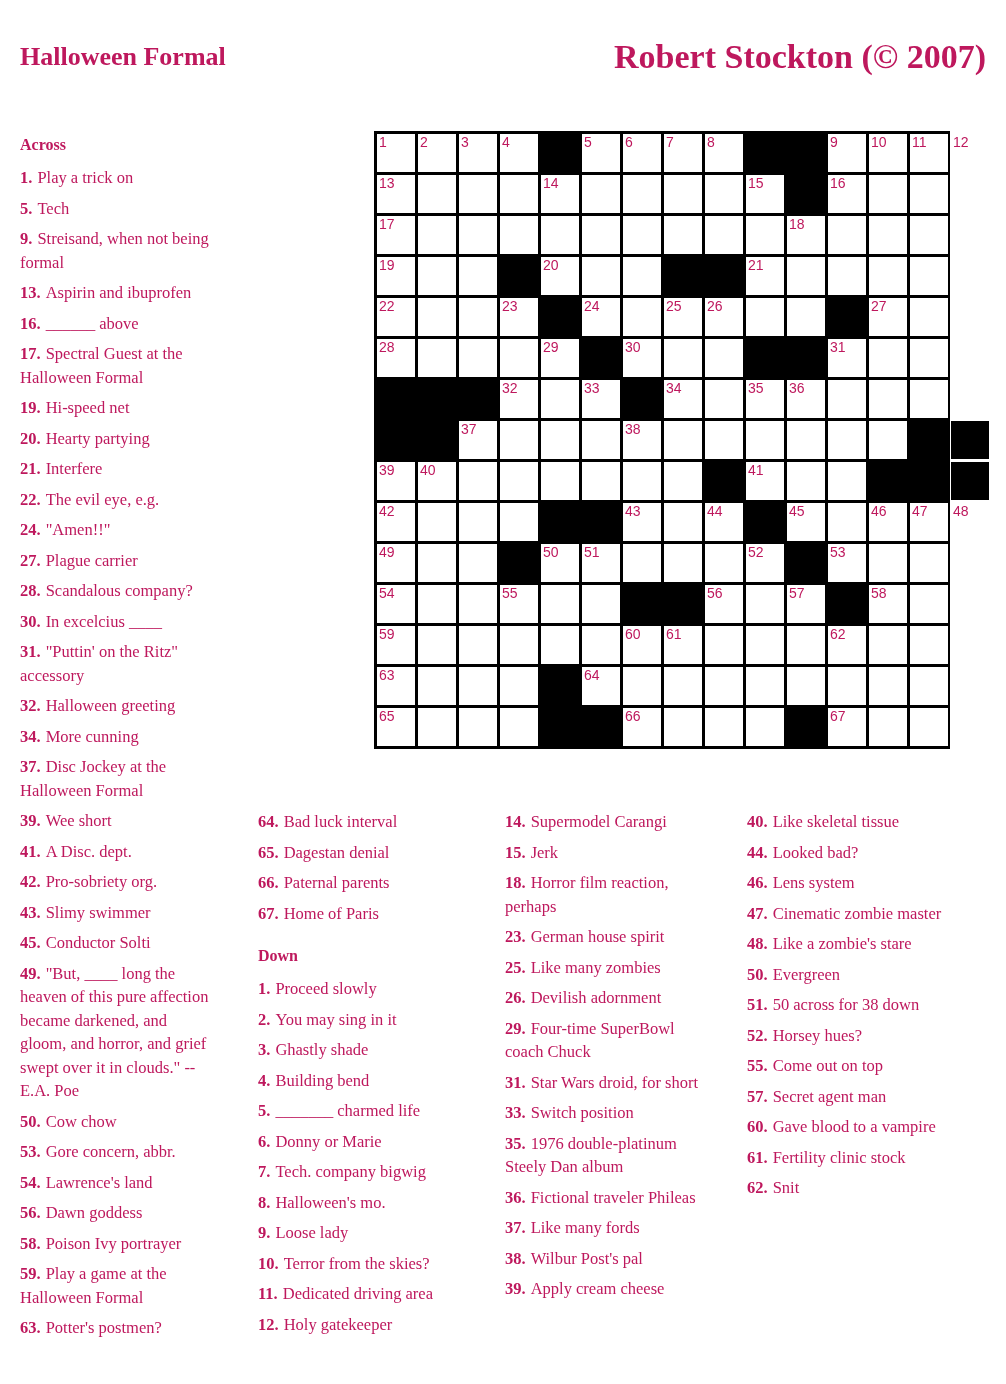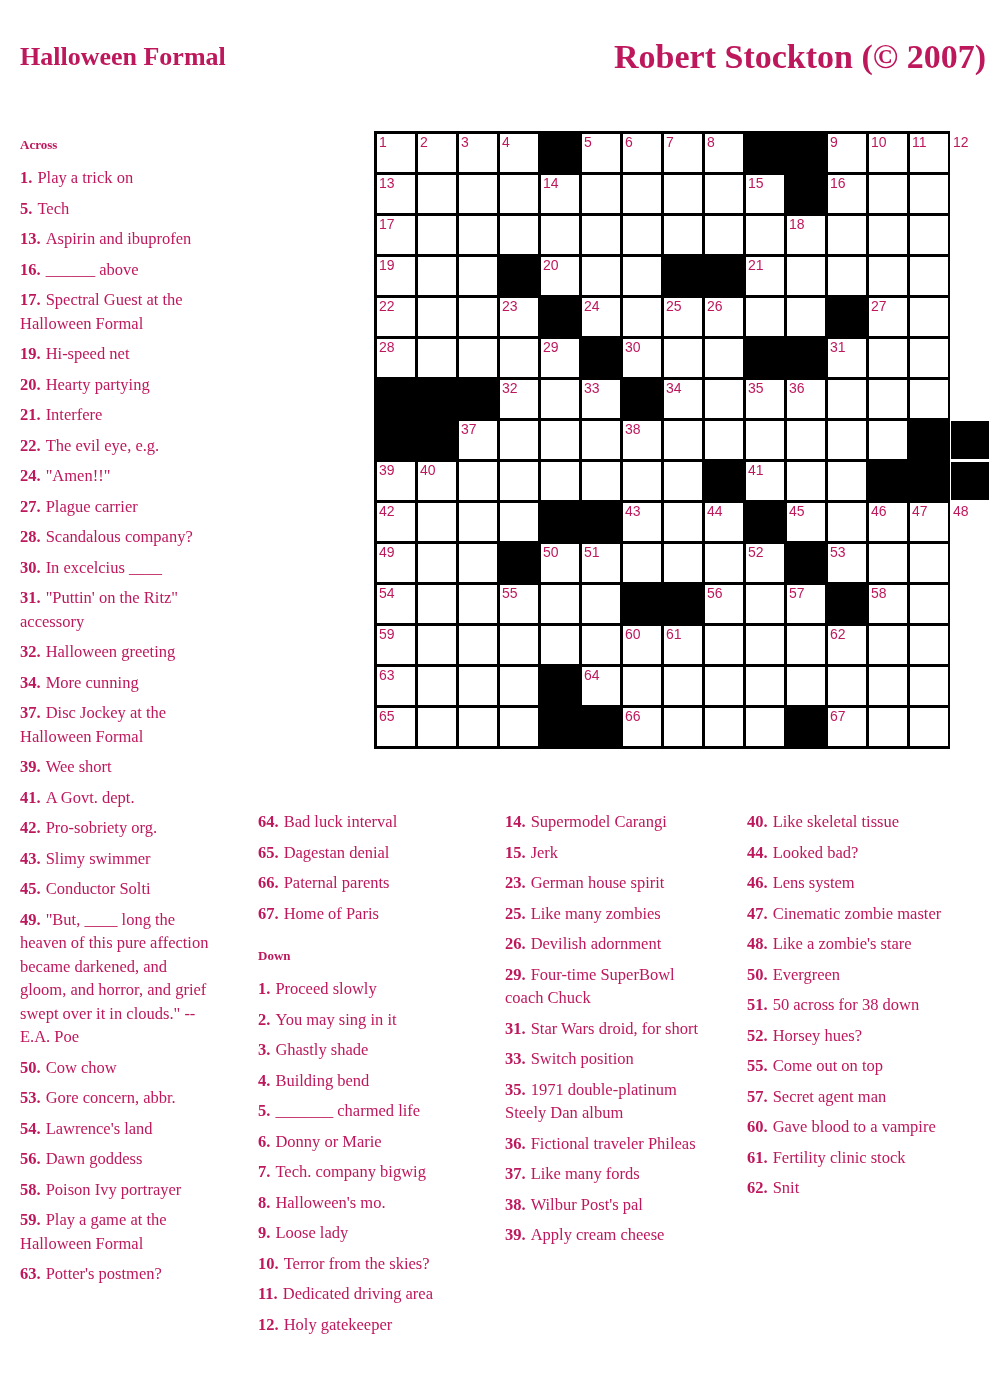--- a/index.html
+++ b/index.html
@@ -28,21 +28,21 @@
   }
   .clue-col { position:absolute; font-size:16.5px; line-height:23.5px; }
   .col1 { left:20px;  top:117px; width:196px; }
   .col2 { left:258px; top:795px; width:232px; }
   .col3 { left:505px; top:795px; width:206px; }
   .col4 { left:747px; top:795px; width:202px; }
   .clue { margin-bottom:7px; }
   .clue b { font-weight:bold; }
   .clue b::after { content:"."; }
   .clue b { margin-right:5px; }
-  .section-header { font-size:13px; font-weight:bold; line-height:25px; margin-bottom:9px; }
+  .section-header { font-size:16px; font-weight:bold; line-height:25px; margin-bottom:9px; }
   .section-header.gap-above { margin-top:18px; }
 </style>
 </head>
 <body>
 
 <div class="page">
   <div class="title">Halloween Formal</div>
   <div class="author">Robert Stockton (© 2007)</div>
   <div class="grid" id="grid">
       <div class="cell">
@@ -402,37 +402,38 @@
         <span class="num">67</span>
       </div>
       <div class="cell"></div>
       <div class="cell"></div>
       <div class="cell"></div>
     </div>
   <div class="clue-col col1" id="col1">
       <div class="section-header">Across</div>
       <div class="clue"><b>1</b><span>Play a trick on</span></div>
       <div class="clue"><b>5</b><span>Tech</span></div>
+      <div class="clue"><b>9</b><span>Streisand, when not being formal</span></div>
       <div class="clue"><b>13</b><span>Aspirin and ibuprofen</span></div>
       <div class="clue"><b>16</b><span>______ above</span></div>
       <div class="clue"><b>17</b><span>Spectral Guest at the Halloween Formal</span></div>
       <div class="clue"><b>19</b><span>Hi-speed net</span></div>
       <div class="clue"><b>20</b><span>Hearty partying</span></div>
       <div class="clue"><b>21</b><span>Interfere</span></div>
       <div class="clue"><b>22</b><span>The evil eye, e.g.</span></div>
       <div class="clue"><b>24</b><span>"Amen!!"</span></div>
       <div class="clue"><b>27</b><span>Plague carrier</span></div>
       <div class="clue"><b>28</b><span>Scandalous company?</span></div>
       <div class="clue"><b>30</b><span>In excelcius ____</span></div>
       <div class="clue"><b>31</b><span>"Puttin' on the Ritz" accessory</span></div>
       <div class="clue"><b>32</b><span>Halloween greeting</span></div>
       <div class="clue"><b>34</b><span>More cunning</span></div>
       <div class="clue"><b>37</b><span>Disc Jockey at the Halloween Formal</span></div>
       <div class="clue"><b>39</b><span>Wee short</span></div>
-      <div class="clue"><b>41</b><span>A Govt. dept.</span></div>
+      <div class="clue"><b>41</b><span>A Disc. dept.</span></div>
       <div class="clue"><b>42</b><span>Pro-sobriety org.</span></div>
       <div class="clue"><b>43</b><span>Slimy swimmer</span></div>
       <div class="clue"><b>45</b><span>Conductor Solti</span></div>
       <div class="clue"><b>49</b><span>"But, ____ long the heaven of this pure affection became darkened, and gloom, and horror, and grief swept over it in clouds."  -- E.A. Poe</span></div>
       <div class="clue"><b>50</b><span>Cow chow</span></div>
       <div class="clue"><b>53</b><span>Gore concern, abbr.</span></div>
       <div class="clue"><b>54</b><span>Lawrence's land</span></div>
       <div class="clue"><b>56</b><span>Dawn goddess</span></div>
       <div class="clue"><b>58</b><span>Poison Ivy portrayer</span></div>
       <div class="clue"><b>59</b><span>Play a game at the Halloween Formal</span></div>
@@ -453,27 +454,28 @@
       <div class="clue"><b>7</b><span>Tech. company bigwig</span></div>
       <div class="clue"><b>8</b><span>Halloween's mo.</span></div>
       <div class="clue"><b>9</b><span>Loose lady</span></div>
       <div class="clue"><b>10</b><span>Terror from the skies?</span></div>
       <div class="clue"><b>11</b><span>Dedicated driving area</span></div>
       <div class="clue"><b>12</b><span>Holy gatekeeper</span></div>
     </div>
   <div class="clue-col col3" id="col3">
       <div class="clue"><b>14</b><span>Supermodel Carangi</span></div>
       <div class="clue"><b>15</b><span>Jerk</span></div>
+      <div class="clue"><b>18</b><span>Horror film reaction, perhaps</span></div>
       <div class="clue"><b>23</b><span>German house spirit</span></div>
       <div class="clue"><b>25</b><span>Like many zombies</span></div>
       <div class="clue"><b>26</b><span>Devilish adornment</span></div>
       <div class="clue"><b>29</b><span>Four-time SuperBowl coach Chuck</span></div>
       <div class="clue"><b>31</b><span>Star Wars droid, for short</span></div>
       <div class="clue"><b>33</b><span>Switch position</span></div>
-      <div class="clue"><b>35</b><span>1971 double-platinum Steely Dan album</span></div>
+      <div class="clue"><b>35</b><span>1976 double-platinum Steely Dan album</span></div>
       <div class="clue"><b>36</b><span>Fictional traveler Phileas</span></div>
       <div class="clue"><b>37</b><span>Like many fords</span></div>
       <div class="clue"><b>38</b><span>Wilbur Post's pal</span></div>
       <div class="clue"><b>39</b><span>Apply cream cheese</span></div>
     </div>
   <div class="clue-col col4" id="col4">
       <div class="clue"><b>40</b><span>Like skeletal tissue</span></div>
       <div class="clue"><b>44</b><span>Looked bad?</span></div>
       <div class="clue"><b>46</b><span>Lens system</span></div>
       <div class="clue"><b>47</b><span>Cinematic zombie master</span></div>

